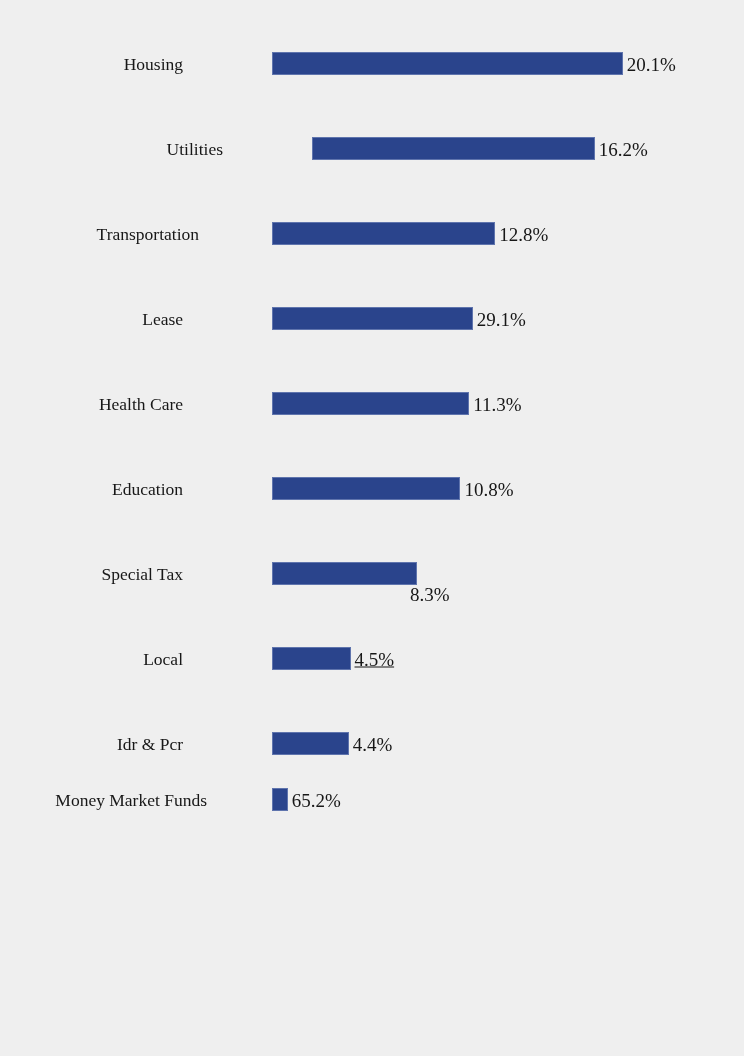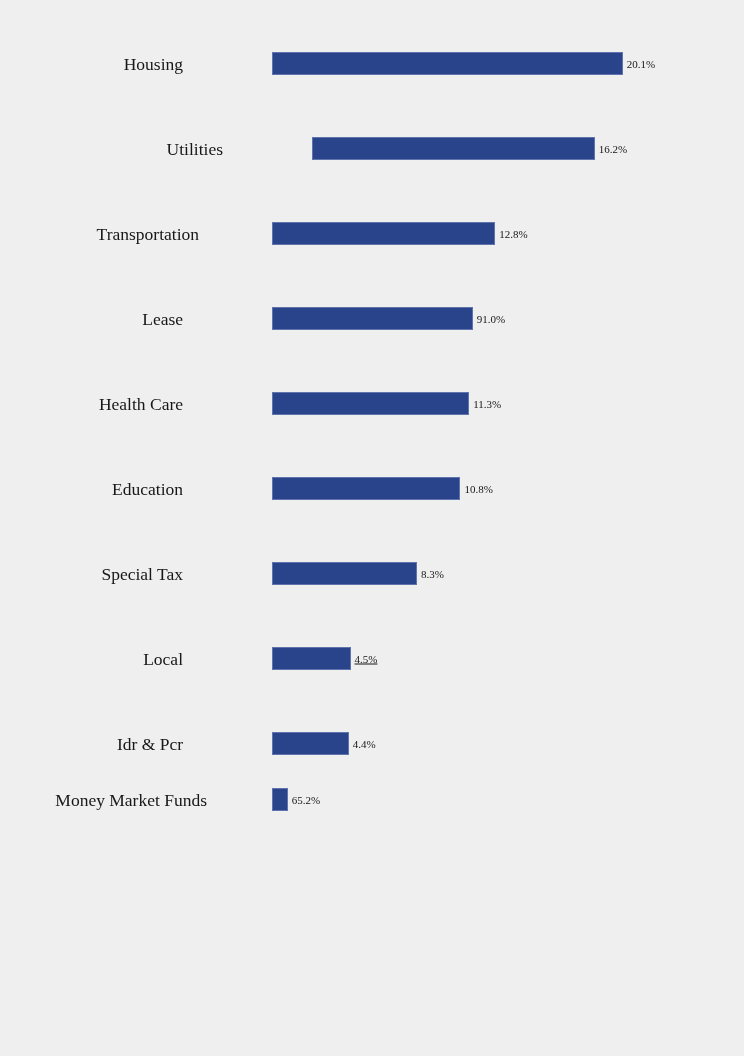--- a/index.html
+++ b/index.html
@@ -54,21 +54,21 @@
     height: 23px;
     background: #2a448c;
     border: 1px solid #5f74ad;
     box-sizing: border-box;
   }
 
   .value-label {
     position: absolute;
     top: 50%;
     transform: translateY(-50%);
-    font-size: 11px;
+    font-size: 19px;
     line-height: 17px;
     color: #171717;
     white-space: nowrap;
   }
   .value-label.pos { padding-left: 4px; }
   .value-label.neg { padding-right: 5px; text-align: right; }
 </style>
 </head>
 <body>
 
@@ -91,42 +91,42 @@
       <div class="cat-label">Transportation</div>
       <div class="bar-track">
         <div class="bar" style="width: 223.36px; left: 272px; background: rgb(42, 68, 140); border-color: rgb(95, 116, 173);"></div>
         <div class="value-label pos" style="left: 495.36px;">12.8%</div>
       </div>
     </div>
     <div class="bar-row" style="top: 307px;">
       <div class="cat-label">Lease</div>
       <div class="bar-track">
         <div class="bar" style="width: 200.675px; left: 272px; background: rgb(42, 68, 140); border-color: rgb(95, 116, 173);"></div>
-        <div class="value-label pos" style="left: 472.675px;">91.0%</div>
+        <div class="value-label pos" style="left: 472.675px;">29.1%</div>
       </div>
     </div>
     <div class="bar-row" style="top: 392px;">
       <div class="cat-label">Health Care</div>
       <div class="bar-track">
         <div class="bar" style="width: 197.185px; left: 272px; background: rgb(42, 68, 140); border-color: rgb(95, 116, 173);"></div>
         <div class="value-label pos" style="left: 469.185px;">11.3%</div>
       </div>
     </div>
     <div class="bar-row" style="top: 477px;">
       <div class="cat-label">Education</div>
       <div class="bar-track">
         <div class="bar" style="width: 188.46px; left: 272px; background: rgb(42, 68, 140); border-color: rgb(95, 116, 173);"></div>
         <div class="value-label pos" style="left: 460.46px;">10.8%</div>
       </div>
     </div>
     <div class="bar-row" style="top: 562px;">
       <div class="cat-label">Special Tax</div>
       <div class="bar-track">
         <div class="bar" style="width: 144.835px; left: 272px; background: rgb(42, 68, 140); border-color: rgb(95, 116, 173);"></div>
-        <div class="value-label pos" style="left: 417px;">8.3%</div>
+        <div class="value-label pos" style="left: 406px; margin-top: 20px;">8.3%</div>
       </div>
     </div>
     <div class="bar-row" style="top: 647px;">
       <div class="cat-label">Local</div>
       <div class="bar-track">
         <div class="bar" style="width: 78.525px; left: 272px; background: rgb(42, 68, 140); border-color: rgb(95, 116, 173);"></div>
         <div class="value-label pos" style="left: 350.525px; text-decoration: underline;">4.5%</div>
       </div>
     </div>
     <div class="bar-row" style="top: 732px;">

